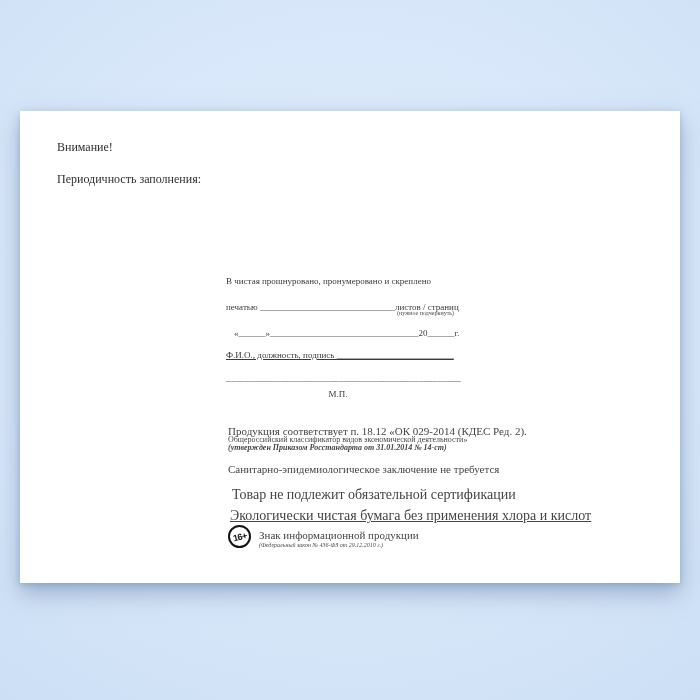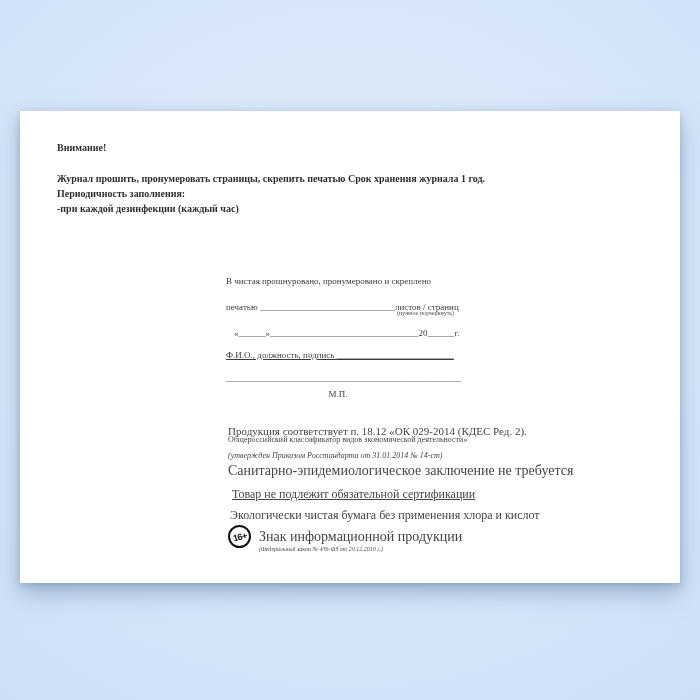--- a/index.html
+++ b/index.html
@@ -28,22 +28,22 @@
     background: var(--paper, #ffffff);
     box-shadow: 0 10px 22px rgba(96,126,164,0.50),
                 0 2px 6px rgba(96,126,164,0.35);
   }
   
   .attention {
     position: absolute;
     left: 37px;
     top: 30px;
     color: #2e2e2e;
-    font-weight: bold;
-    font-size: 10px;
+    font-weight: normal;
+    font-size: 12px;
   }
   .att-title { line-height: 13px; margin-bottom: 18px; }
   .att-line  { line-height: 14.8px; white-space: nowrap; }
 
   
   .cert {
     position: absolute;
     left: 206px;
     top: 165px;
     width: 228px;
@@ -63,24 +63,24 @@
   .info {
     position: absolute;
     left: 208px;
     top: 314px;
     font-size: 8px;
     color: #444444;
   }
   .info .iline { position: absolute; left: 0; white-space: nowrap; }
   .info .i1 { top: 0; font-size: 11px; }
   .info .i2 { top: 10px; }
-  .info .i3 { top: 26px; font-style: italic; }
-  .info .i4 { top: 38px; font-size: 14px; }
-  .info .i5 { top: 62px; left: 4px; font-size: 12px; text-decoration: underline; }
-  .info .i6 { top: 83px; left: 2px; font-size: 12px; }
+  .info .i3 { top: 18px; font-style: italic; font-weight: bold; }
+  .info .i4 { top: 38px; font-size: 11px; }
+  .info .i5 { top: 62px; left: 4px; font-size: 14px; }
+  .info .i6 { top: 83px; left: 2px; font-size: 14px; text-decoration: underline; }
 
   .sign-row {
     position: absolute;
     left: 0;
     top: 100px;
     display: flex;
     align-items: flex-start;
   }
   .badge {
     width: 19px;
@@ -94,34 +94,32 @@
   }
   .badge-text {
     font-family: "Liberation Sans", "DejaVu Sans", sans-serif;
     font-weight: bold;
     font-size: 9px;
     letter-spacing: -0.5px;
     color: #111111;
     transform: rotate(-14deg);
   }
   .sign-text { margin-left: 8px; padding-top: 4px; }
-  .sign-label { font-size: 14px; white-space: nowrap; }
+  .sign-label { font-size: 11px; white-space: nowrap; }
   .sign-law   { font-size: 6px; font-style: italic; margin-top: 1px; white-space: nowrap; color: #4a4a4a; }
 </style>
 </head>
 <body>
 
 <div class="scene">
   <div class="paper">
 
     <div class="attention">
       <div class="att-title">Внимание!</div>
-      <div class="att-line">Журнал прошить, пронумеровать страницы, скрепить печатью Срок хранения журнала 1 год.</div>
       <div class="att-line">Периодичность заполнения:</div>
-      <div class="att-line">-при каждой дезинфекции (каждый час)</div>
     </div>
 
     <div class="cert">
       <div class="row r1">В чистая прошнуровано, пронумеровано и скреплено</div>
       <div class="row r2">печатью ______________________________листов / страниц</div>
       <div class="row r3">(нужное подчеркнуть)</div>
       <div class="row r4">«______»_________________________________20______г.</div>
       <div class="row r5">Ф.И.О., должность, подпись __________________________</div>
       <div class="row r6">__________________________________________________</div>
       <div class="row r7">М.П.</div>

